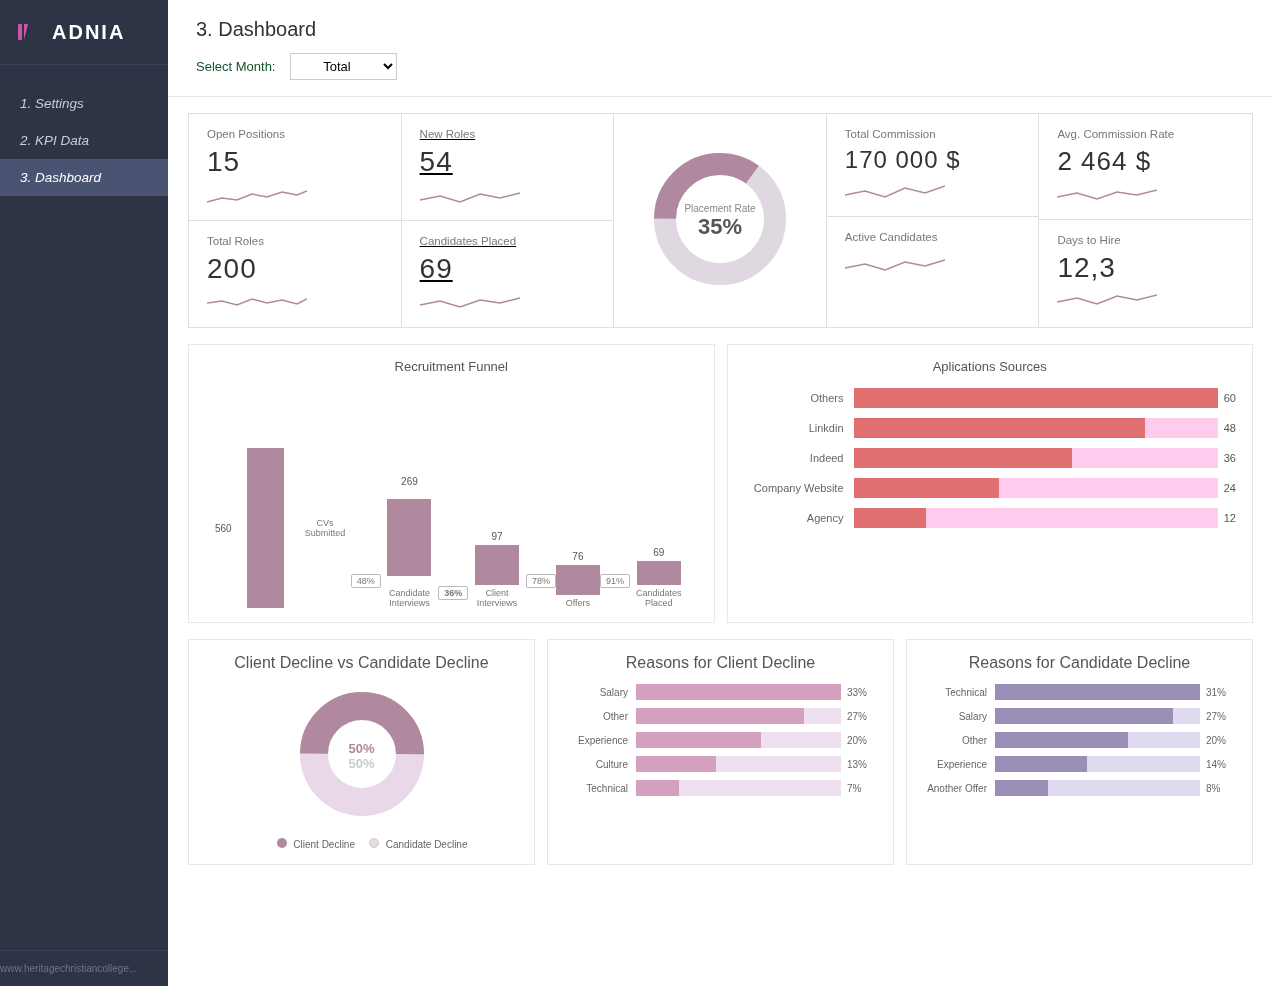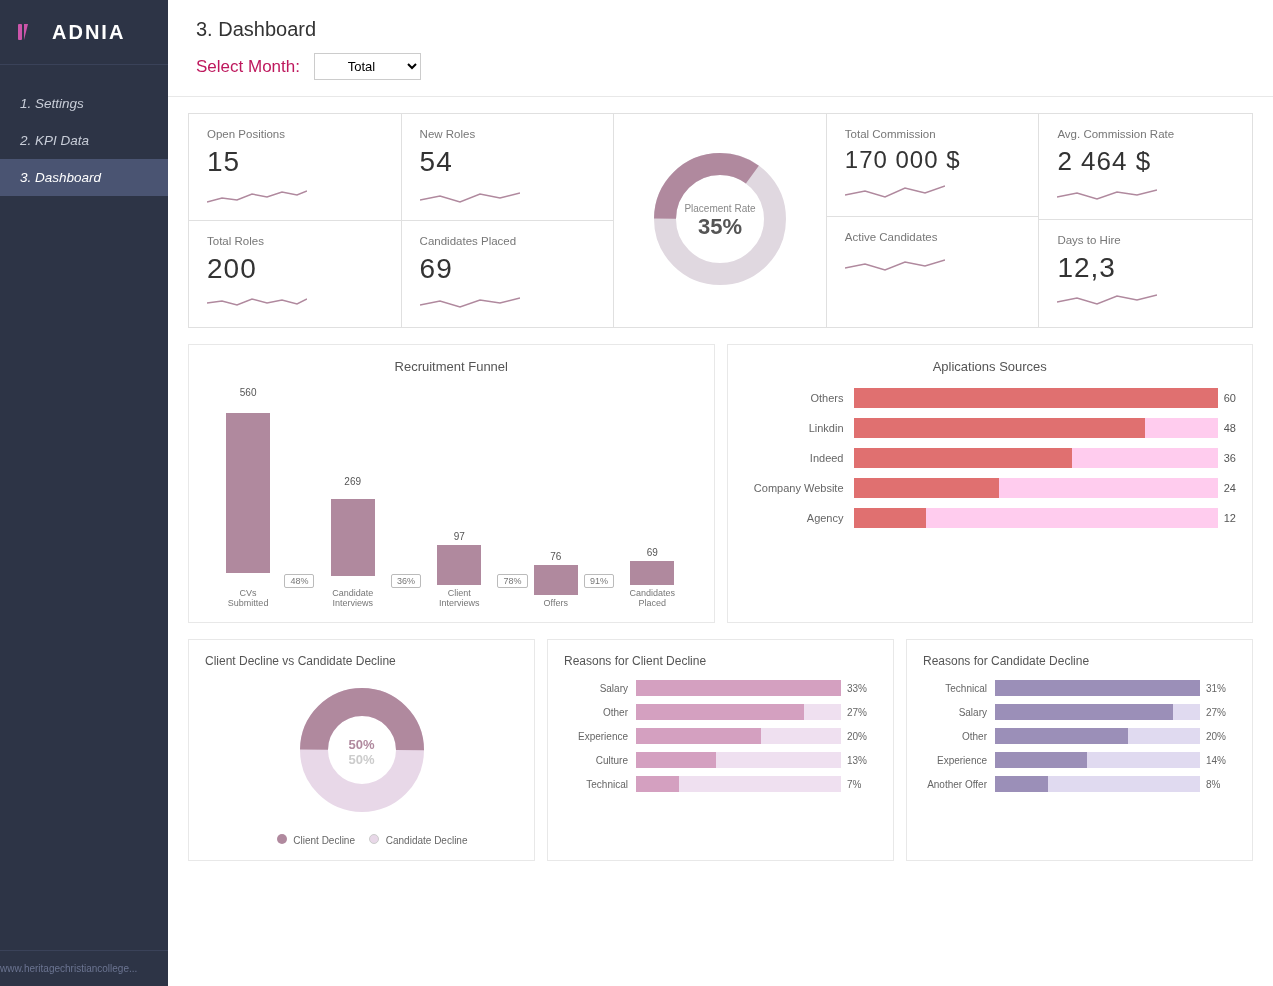--- a/index.html
+++ b/index.html
@@ -74,22 +74,22 @@
       color: #333;
       margin-bottom: 12px;
     }
     .filter-row {
       display: flex;
       align-items: center;
       gap: 14px;
       padding-bottom: 6px;
     }
     .filter-label {
-      font-size: 17px;
-      color: #be185d;
+      font-size: 13px;
+      color: #14532d;
     }
     .filter-select {
       border: 1px solid #ccc;
       padding: 4px 16px;
       font-size: 13px;
       background: #fff;
       cursor: pointer;
       min-width: 80px;
       text-align: center;
     }
@@ -196,23 +196,24 @@
       display: grid;
       grid-template-columns: 1fr 1fr 1fr;
       gap: 12px;
     }
     .bottom-card {
       border: 1px solid #e8e8e8;
       background: #fff;
       padding: 14px 16px;
     }
     .bottom-title {
-      font-size: 12px;
+      font-size: 16px;
       color: #555;
       margin-bottom: 12px;
+      text-align: center;
     }
 
     
     .decline-donut-wrap {
       display: flex;
       flex-direction: column;
       align-items: center;
     }
     .decline-legend {
       display: flex;
@@ -318,21 +319,21 @@
         </div>
         <div style="padding:14px 18px 4px;">
           <div class="kpi-card-label">Total Roles</div>
           <div class="kpi-card-value">200</div>
           <svg class="kpi-sparkline" viewBox="0 0 100 24">
             <polyline points="0,12 15,10 30,14 45,8 60,12 75,9 90,13 100,8" fill="none" stroke="#b0899e" stroke-width="1.5"></polyline>
           </svg>
         </div>
       </div>
 
-      <div style="border-right:1px solid #e0e0e0; display:flex; flex-direction:column;">
+      <div style="border-right:1px solid #e0e0e0; display:flex; flex-direction:column;text-decoration:underline;">
         <div style="padding:14px 18px 4px; border-bottom:1px solid #e0e0e0;">
           <div class="kpi-card-label">New Roles</div>
           <div class="kpi-card-value">54</div>
           <svg class="kpi-sparkline" viewBox="0 0 100 24">
             <polyline points="0,16 20,12 40,18 60,10 80,14 100,9" fill="none" stroke="#b0899e" stroke-width="1.5"></polyline>
           </svg>
         </div>
         <div style="padding:14px 18px 4px;">
           <div class="kpi-card-label">Candidates Placed</div>
           <div class="kpi-card-value">69</div>
@@ -389,37 +390,37 @@
         </div>
       </div>
     </div>
 
     <div class="charts-row">
 
       <div class="chart-card">
         <div class="chart-title">Recruitment Funnel</div>
         <div style="position:relative; height:220px; display:flex; align-items:flex-end; justify-content:space-around; padding:0 10px;">
 
-          <div style="display:flex;flex-direction:column;align-items:center;gap:15px;">
+          <div style="display:flex;flex-direction:row;align-items:center;gap:15px;">
             <span style="font-size:10px;color:#555;">560</span>
             <div style="width:44px;height:160px;background:#b0899e;"></div>
             <span style="font-size:9px;color:#777;text-align:center;max-width:60px;">CVs Submitted</span>
           </div>
 
           <div style="display:flex;flex-direction:column;align-items:center;margin-bottom:20px;">
             <span style="font-size:9px;color:#777;border:1px solid #bbb;padding:1px 5px;border-radius:2px;">48%</span>
           </div>
 
           <div style="display:flex;flex-direction:column;align-items:center;gap:12px;">
             <span style="font-size:10px;color:#555;">269</span>
             <div style="width:44px;height:77px;background:#b0899e;"></div>
             <span style="font-size:9px;color:#777;text-align:center;max-width:64px;">Candidate Interviews</span>
           </div>
 
-          <div style="display:flex;flex-direction:column;align-items:center;margin-bottom:20px;">
+          <div style="display:flex;flex-direction:column;align-items:center;margin-bottom:8px;font-weight:bold;">
             <span style="font-size:9px;color:#777;border:1px solid #bbb;padding:1px 5px;border-radius:2px;">36%</span>
           </div>
 
           <div style="display:flex;flex-direction:column;align-items:center;gap:3px;">
             <span style="font-size:10px;color:#555;">97</span>
             <div style="width:44px;height:40px;background:#b0899e;"></div>
             <span style="font-size:9px;color:#777;text-align:center;max-width:64px;">Client Interviews</span>
           </div>
 
           <div style="display:flex;flex-direction:column;align-items:center;margin-bottom:20px;">

